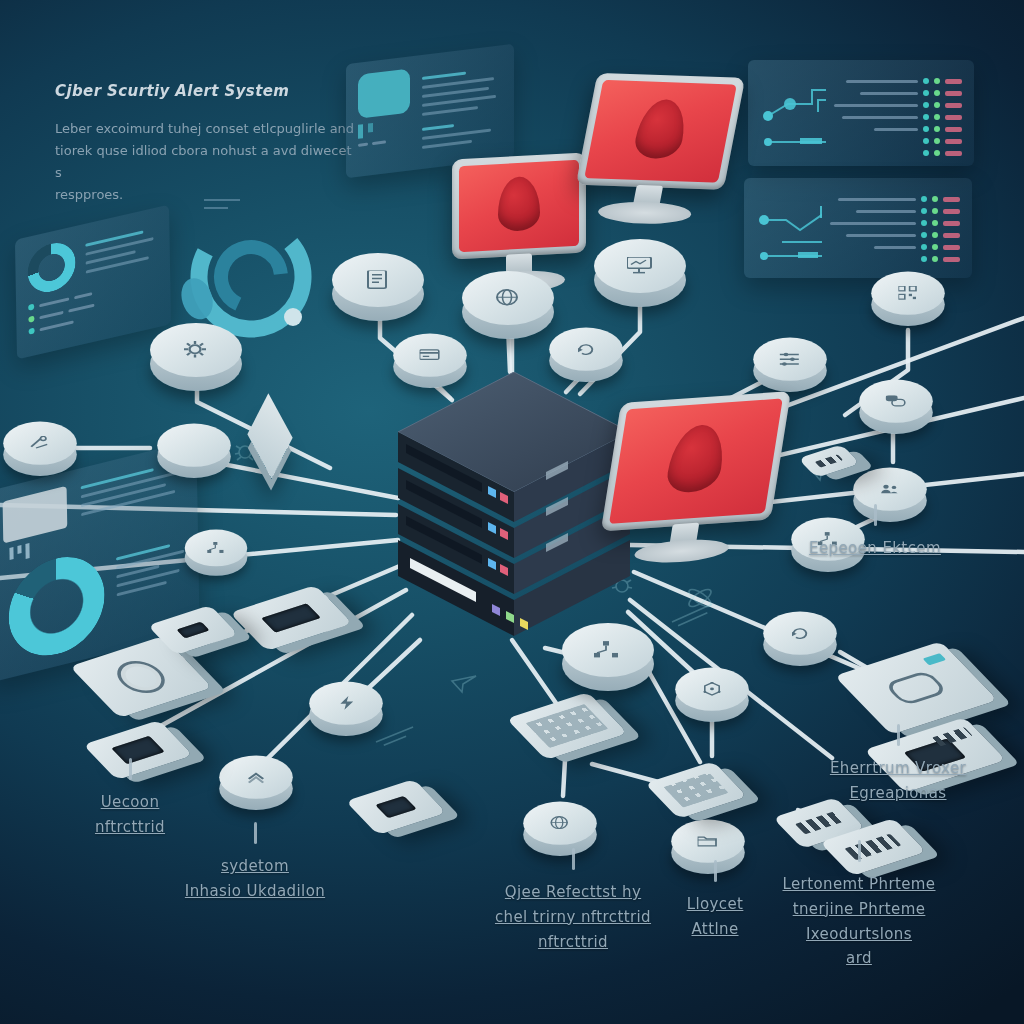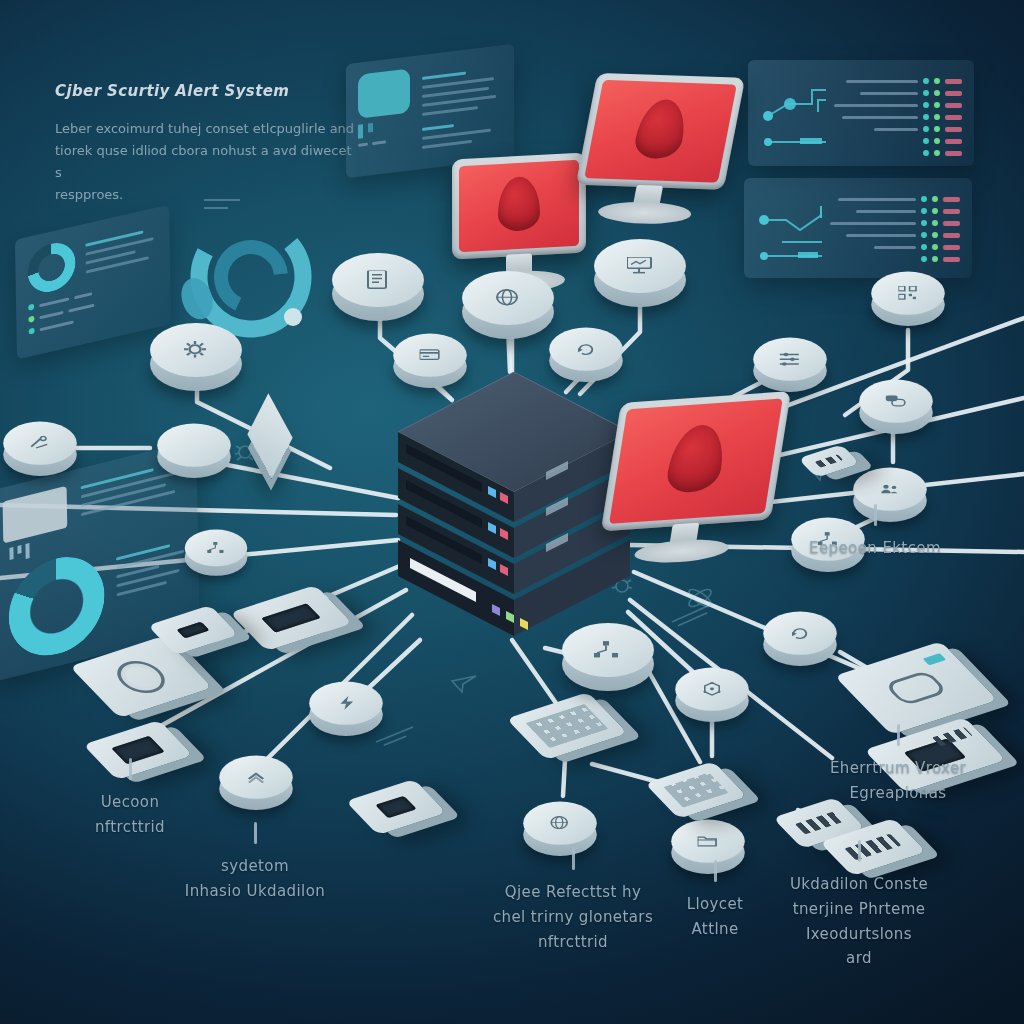--- a/index.html
+++ b/index.html
@@ -3,21 +3,21 @@
 <meta charset="utf-8">
 <style>
   html,body{margin:0;padding:0;background:#06121e;}
   *{box-sizing:border-box;font-family:"DejaVu Sans","Liberation Sans",sans-serif;}
   .stage{position:relative;width:1024px;height:1024px;overflow:hidden;
     background:
       radial-gradient(1000px 760px at 36% 40%, #1e637a 0%, #175067 28%, #103a52 55%, #0b2338 78%, #081726 100%);}
   
   .title{position:absolute;left:55px;top:82px;color:#cdd8e0;font-size:15px;font-weight:bold;letter-spacing:.4px;font-style:italic;}
   .desc{position:absolute;left:55px;top:118px;width:300px;color:#8aa2b2;font-size:13px;line-height:1.7;}
-  .nlabel{position:absolute;color:#92a8b7;font-size:15px;line-height:1.65;text-align:center;letter-spacing:.4px;text-shadow:0 1px 2px rgba(0,0,0,.4);}
+  .nlabel{position:absolute;color:#92a8b7;font-size:15px;line-height:1.65;text-align:center;letter-spacing:.4px;text-shadow:0 1px 2px rgba(0,0,0,.4);text-decoration:underline;}
   .tick{width:3px;height:22px;background:#a9bcc8;margin:0 auto 10px;border-radius:2px;opacity:.85;}
   
   svg.lines{position:absolute;left:0;top:0;}
   .cline{stroke:#e7f0f4;stroke-width:4.5;fill:none;stroke-linecap:round;stroke-linejoin:round;opacity:.93;}
   .doodle{stroke:#9fd8e2;stroke-width:1.6;fill:none;opacity:.30;}
   
   .panel{position:absolute;background:linear-gradient(135deg,rgba(84,128,152,.34),rgba(28,58,82,.30));
     border-radius:6px;box-shadow:0 10px 24px rgba(0,0,0,.25);padding:12px;}
   .tline{height:3px;border-radius:2px;background:#7fa5bd;opacity:.55;margin:6px 0;}
   .tline.teal{background:#55c3d4;opacity:.8;}
@@ -740,31 +740,31 @@
     <div>nftrcttrid</div>
   </div>
   <div class="nlabel" style="left:150px;top:822px;width:210px;">
     <div class="tick"></div>
     <div>sydetom</div>
     <div>Inhasio Ukdadilon</div>
   </div>
   <div class="nlabel" style="left:470px;top:848px;width:206px;">
     <div class="tick"></div>
     <div>Qjee Refecttst hy</div>
-    <div>chel trirny glonetars</div>
+    <div>chel trirny nftrcttrid</div>
     <div>nftrcttrid</div>
   </div>
   <div class="nlabel" style="left:650px;top:860px;width:130px;">
     <div class="tick"></div>
     <div>Lloycet</div>
     <div>Attlne</div>
   </div>
   <div class="nlabel" style="left:756px;top:840px;width:206px;">
     <div class="tick"></div>
-    <div>Ukdadilon Conste</div>
+    <div>Lertonemt Phrteme</div>
     <div>tnerjine Phrteme</div>
     <div>Ixeodurtslons</div>
     <div>ard</div>
   </div>
   <div class="nlabel" style="left:790px;top:504px;width:170px;">
     <div class="tick"></div>
     <div>Eepeoen Ektcem</div>
   </div>
   <div class="nlabel" style="left:798px;top:724px;width:200px;">
     <div class="tick"></div>

